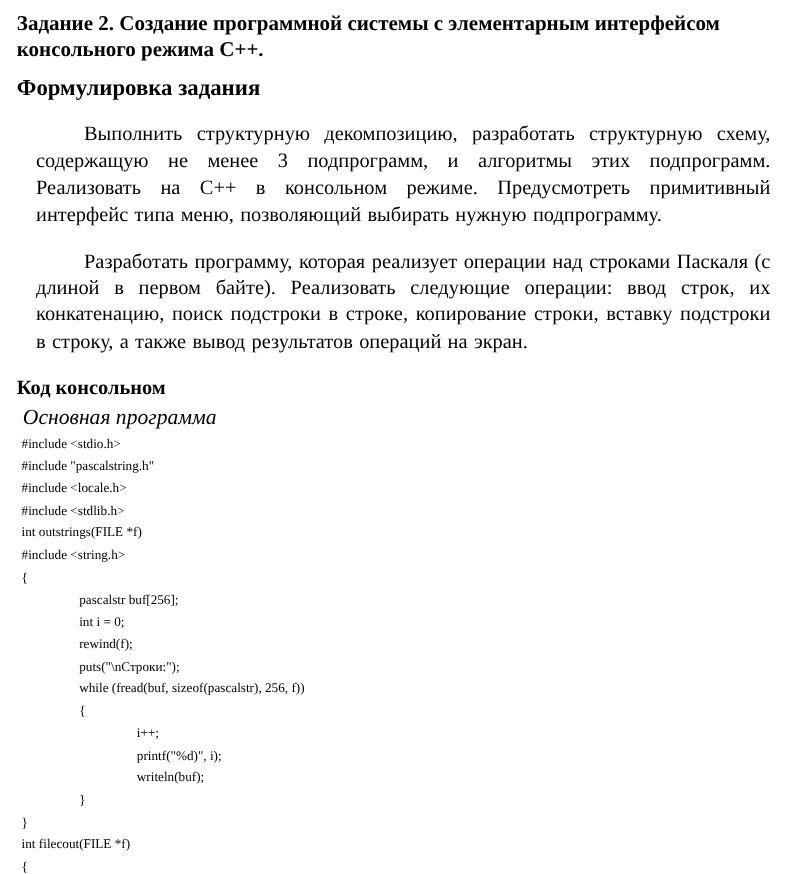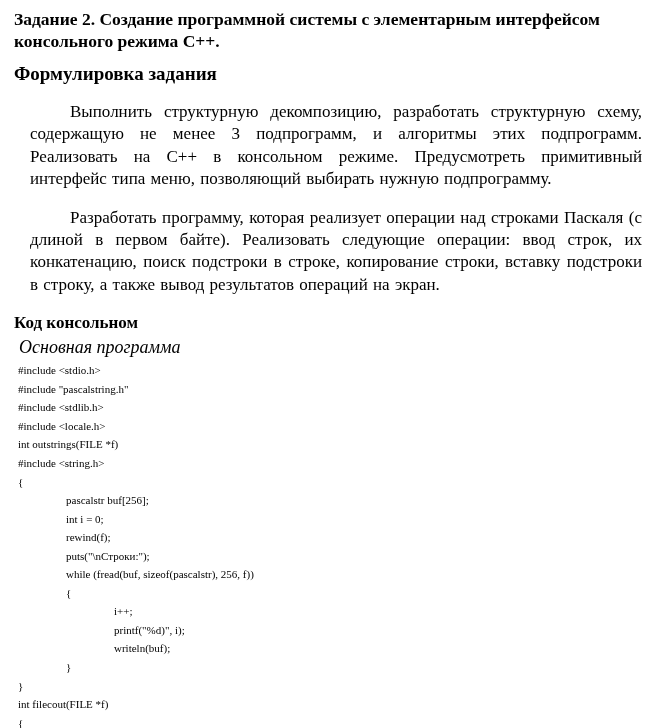--- a/index.html
+++ b/index.html
@@ -68,22 +68,22 @@
 <div class="page">
   <h1 class="doc-title">Задание 2. Создание программной системы с элементарным интерфейсом консольного режима C++.</h1>
   <h2 class="section-heading">Формулировка задания</h2>
   <p class="body-par">Выполнить структурную декомпозицию, разработать структурную схему, содержащую не менее 3 подпрограмм, и алгоритмы этих подпрограмм. Реализовать на C++ в консольном режиме. Предусмотреть примитивный интерфейс типа меню, позволяющий выбирать нужную подпрограмму.</p>
   <p class="body-par">Разработать программу, которая реализует операции над строками Паскаля (с длиной в первом байте). Реализовать следующие операции: ввод строк, их конкатенацию, поиск подстроки в строке, копирование строки, вставку подстроки в строку, а также вывод результатов операций на экран.</p>
   <h3 class="code-heading">Код консольном</h3>
   <h4 class="code-subheading">Основная программа</h4>
   <div class="code-listing">
       <div class="code-line" style="padding-left: 4px;">#include &lt;stdio.h&gt;</div>
       <div class="code-line" style="padding-left: 4px;">#include "pascalstring.h"</div>
+      <div class="code-line" style="padding-left: 4px;">#include &lt;locale.h&gt;</div>
       <div class="code-line" style="padding-left: 4px;">#include &lt;stdlib.h&gt;</div>
-      <div class="code-line" style="padding-left: 4px;">#include &lt;locale.h&gt;</div>
       <div class="code-line" style="padding-left: 4px;">int outstrings(FILE *f)</div>
       <div class="code-line" style="padding-left: 4px;">#include &lt;string.h&gt;</div>
       <div class="code-line" style="padding-left: 4px;">{</div>
       <div class="code-line" style="padding-left: 52px;">pascalstr buf[256];</div>
       <div class="code-line" style="padding-left: 52px;">int i = 0;</div>
       <div class="code-line" style="padding-left: 52px;">rewind(f);</div>
       <div class="code-line" style="padding-left: 52px;">puts("\nСтроки:");</div>
       <div class="code-line" style="padding-left: 52px;">while (fread(buf, sizeof(pascalstr), 256, f))</div>
       <div class="code-line" style="padding-left: 52px;">{</div>
       <div class="code-line" style="padding-left: 100px;">i++;</div>

